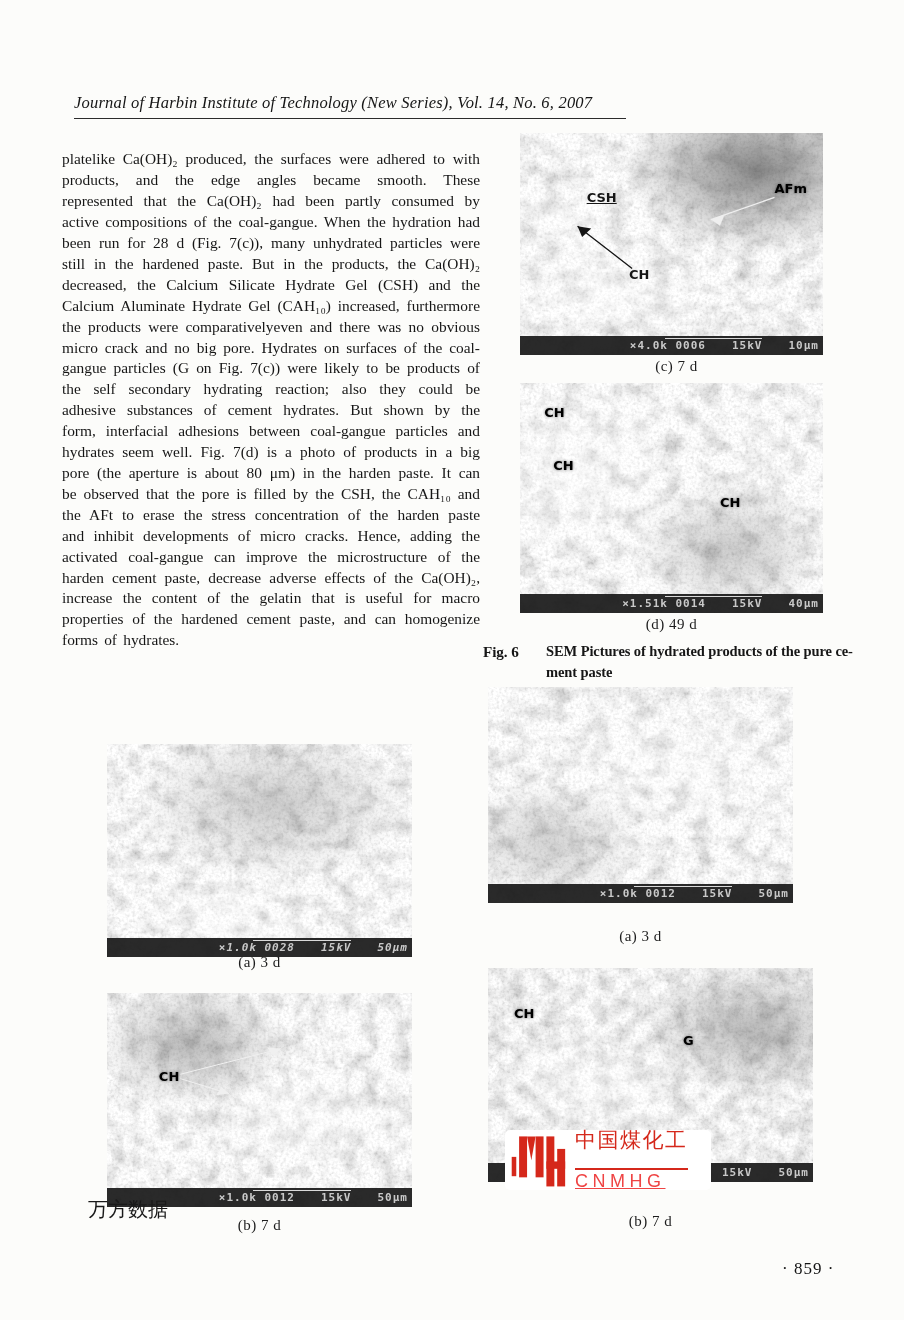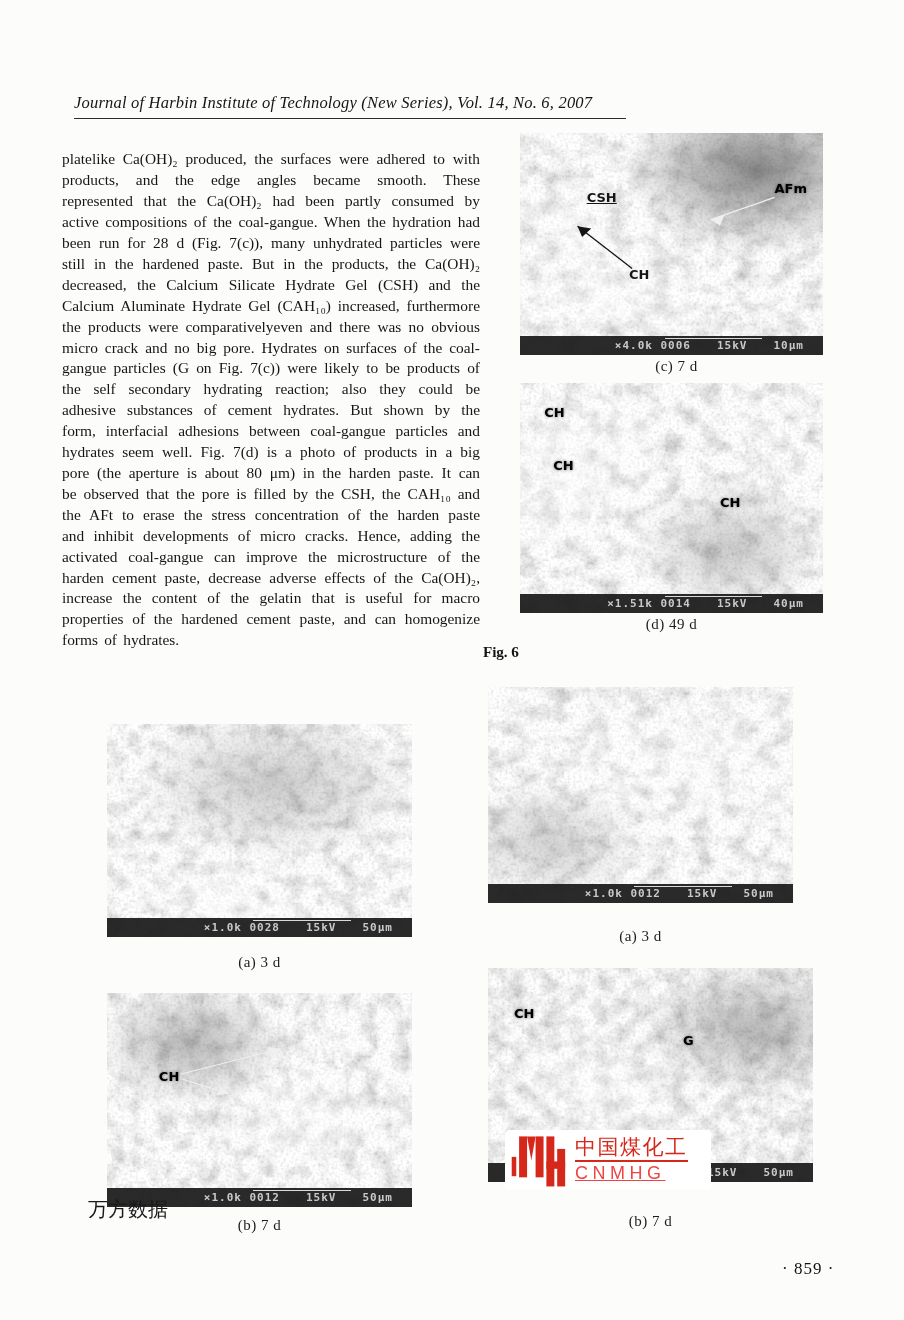--- a/index.html
+++ b/index.html
@@ -25,21 +25,21 @@
   .semlabel{
     position:absolute;font-family:"DejaVu Sans","Liberation Sans",sans-serif;
     font-size:13px;font-weight:bold;line-height:1;
   }
   .lab-w{color:#000000;text-shadow:0 0 3px rgba(0,0,0,.55);}
   .lab-k{color:#161616;text-shadow:0 0 2px rgba(255,255,255,.35);}
   .scalebar{
     position:absolute;left:0;right:0;bottom:0;height:19px;
     background:rgba(24,24,24,.92);
     display:flex;align-items:center;justify-content:flex-end;
-    gap:26px;padding-right:19px;
+    gap:26px;padding-right:4px;
     font-family:"DejaVu Sans Mono","Liberation Mono",monospace;
     font-size:11px;font-weight:bold;color:#c9c9c9;letter-spacing:1px;white-space:nowrap;
   }
   .scalebar .mline{position:absolute;top:2px;right:20%;width:32%;border-top:1.5px solid #dadada;height:0;}
   .figcap{position:absolute;font-size:15px;color:#1d1d1d;text-align:center;letter-spacing:.5px;}
   #fig6-cap{
     position:absolute;left:483px;top:641px;width:409px;
     font-weight:bold;font-size:14.5px;line-height:21px;letter-spacing:-0.1px;
   }
   #fig6-cap .cap-body{margin-left:63px;}
@@ -48,21 +48,21 @@
   
   #watermark{
     position:absolute;left:505px;top:1130px;width:206px;height:60px;
     background:#ffffff;border-radius:5px;
     display:flex;align-items:center;box-sizing:border-box;padding:3px 5px;
   }
   .wm-text{margin-left:7px;}
   .wm-cn{
     color:#d5281b;font-size:21px;line-height:1.15;letter-spacing:1.5px;
     font-family:"DejaVu Sans","Liberation Sans",sans-serif;
-    border-bottom:2px solid #d5281b;padding-bottom:1px;white-space:nowrap;
+    border-bottom:2px solid #d5281b;padding-bottom:16px;white-space:nowrap;
   }
   .wm-latin{
     color:#ef4444;font-size:18px;line-height:1.2;letter-spacing:4.5px;
     font-family:"Liberation Sans","DejaVu Sans",sans-serif;margin-top:1px;white-space:nowrap;text-decoration:underline;
   }
   #footer-left{
     position:absolute;left:88px;top:1196px;
     font-family:"DejaVu Sans","Liberation Sans",sans-serif;font-size:20px;color:#191919;
   }
   #page-number{
@@ -193,23 +193,27 @@
     <span class="mline"></span>
     <span>×1.51k 0014</span>
     <span>15kV</span>
     <span>40μm</span>
   </div>
 </div>
 <div class="figcap" style="left:520px;top:616px;width:303px;">(d) 49 d</div>
 
 <div id="fig6-cap">
   <span class="fig-label">Fig. 6</span>
-</div>
-
-<div class="sem" style="left:107px;top:724px;width:305px;height:213px;">
+  <div class="cap-body">
+    <div class="l1">SEM Pictures of hydrated products of the pure ce-</div>
+    <div>ment paste</div>
+  </div>
+</div>
+
+<div class="sem" style="left:107px;top:744px;width:305px;height:213px;font-style:italic;">
   <svg class="tex">
       <rect width="100%" height="100%" filter="url(#coarse3)"></rect>
       <rect width="100%" height="100%" filter="url(#fineg)" opacity="0.35"></rect>
     </svg>
   <div class="shade" style="background:
     radial-gradient(ellipse 60% 48% at 55% 28%, rgba(88,88,88,.30), rgba(88,88,88,0) 75%),
     radial-gradient(ellipse 50% 38% at 40% 85%, rgba(255,255,255,.30), rgba(255,255,255,0) 72%);"></div>
   <div class="scalebar">
     <span class="mline"></span>
     <span>×1.0k 0028</span>

